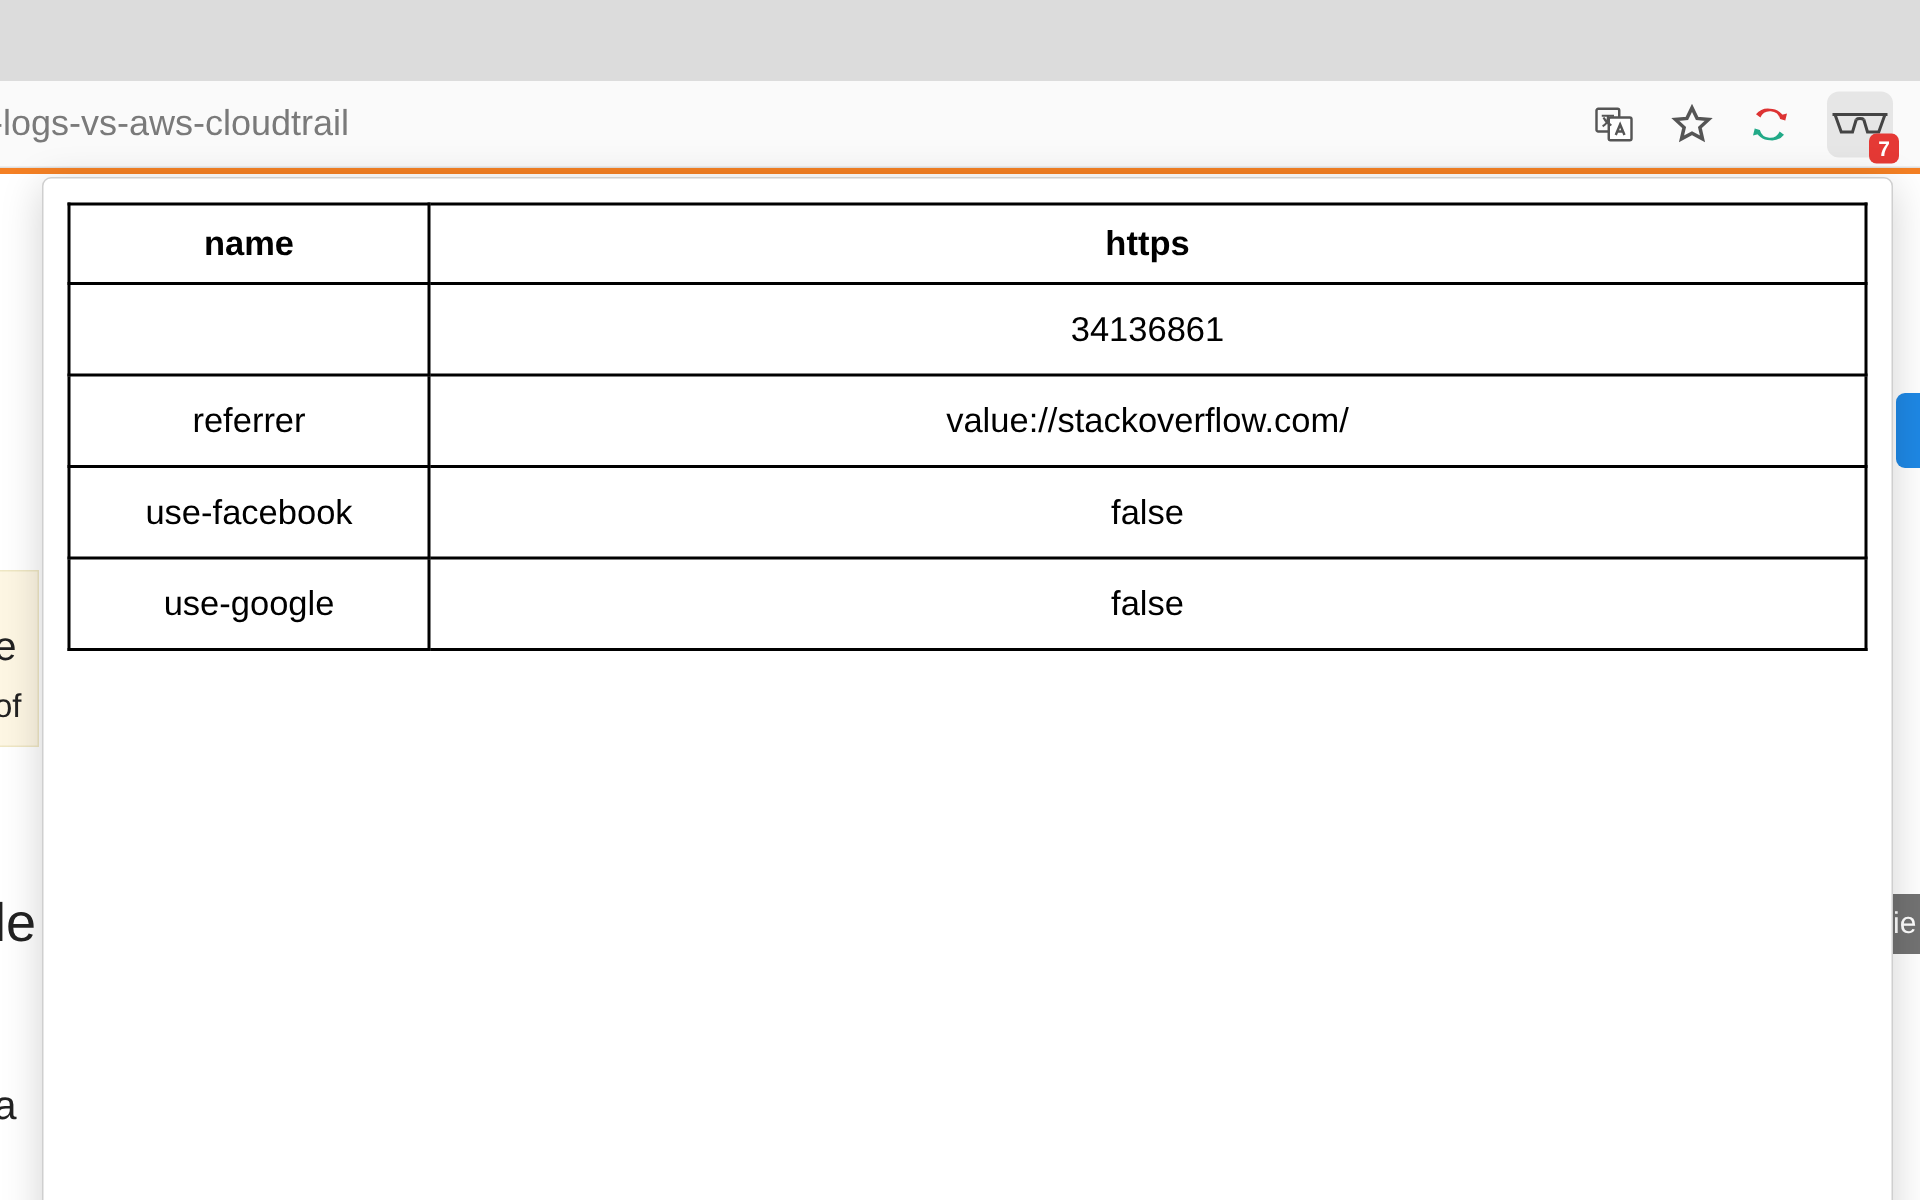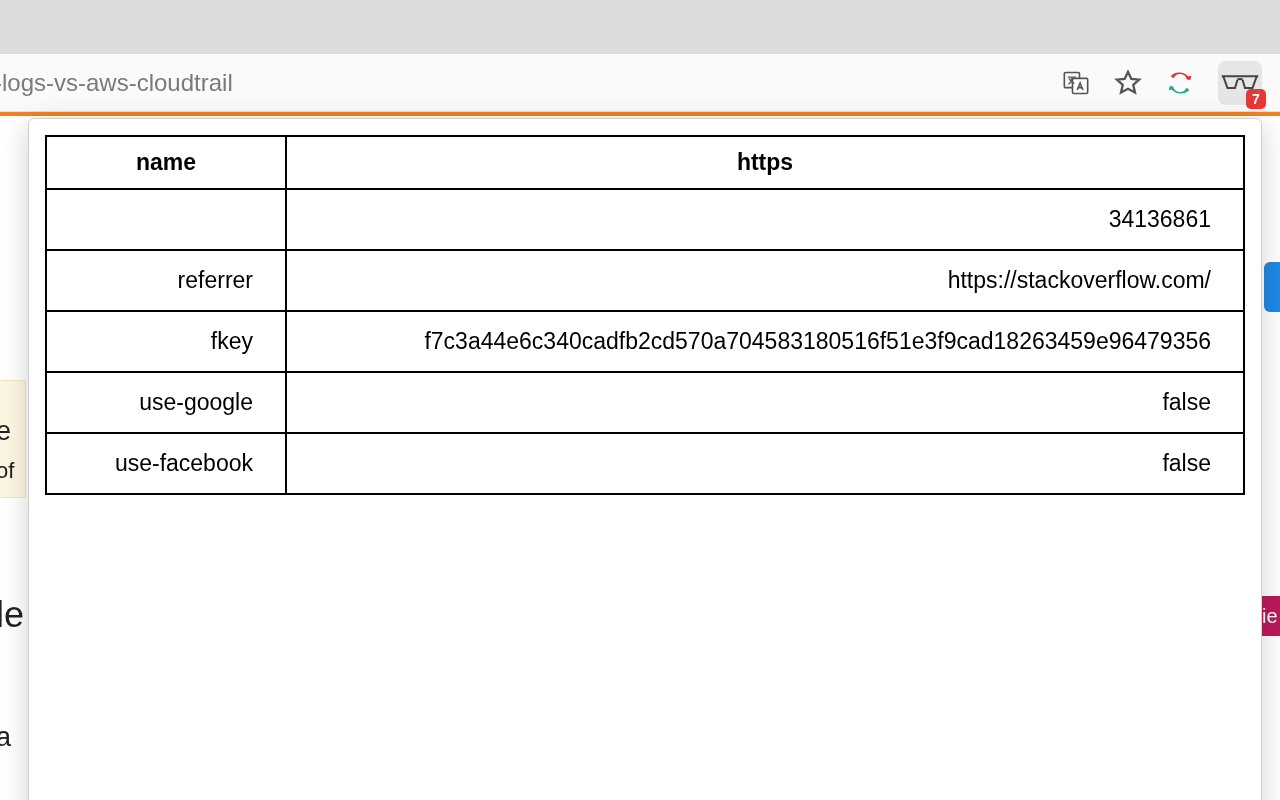--- a/index.html
+++ b/index.html
@@ -111,21 +111,21 @@
       height: 50px;
       background: #1e88e5;
       border-radius: 6px 0 0 6px;
     }
     .blue-strip2 {
       position: absolute;
       right: 0;
       top: 480px;
       width: 22px;
       height: 40px;
-      background: #be185d;
+      background: #737373;
       border-radius: 4px 0 0 4px;
       color: #fff;
       font-size: 20px;
       display: flex;
       align-items: center;
       padding-left: 4px;
     }
     .popup {
       position: absolute;
       top: 118px;
@@ -139,23 +139,23 @@
       padding: 16px 16px;
     }
     table.data {
       border-collapse: collapse;
       width: 100%;
       table-layout: fixed;
     }
     table.data col.cname { width: 240px; }
     table.data th, table.data td {
       border: 2px solid #000;
-      padding: 16px 32px;
+      padding: 16px 18px;
       font-size: 23px;
-      text-align: right;
+      text-align: center;
       vertical-align: middle;
       word-break: break-word;
     }
     table.data th {
       text-align: center;
       font-weight: 700;
       padding: 12px 18px;
     }
     table.data td.name-cell {
       word-break: break-all;
@@ -227,29 +227,25 @@
         <th>https</th>
       </tr>
     </thead>
     <tbody>
       <tr>
         <td class="name-cell"></td>
         <td>34136861</td>
       </tr>
       <tr>
         <td class="name-cell">referrer</td>
-        <td>https://stackoverflow.com/</td>
-      </tr>
-      <tr>
-        <td class="name-cell">fkey</td>
-        <td>f7c3a44e6c340cadfb2cd570a704583180516f51e3f9cad18263459e96479356</td>
+        <td>value://stackoverflow.com/</td>
+      </tr>
+      <tr>
+        <td class="name-cell">use-facebook</td>
+        <td>false</td>
       </tr>
       <tr>
         <td class="name-cell">use-google</td>
-        <td>false</td>
-      </tr>
-      <tr>
-        <td class="name-cell">use-facebook</td>
         <td>false</td>
       </tr>
     </tbody>
   </table>
 </div>
 
 </body></html>

